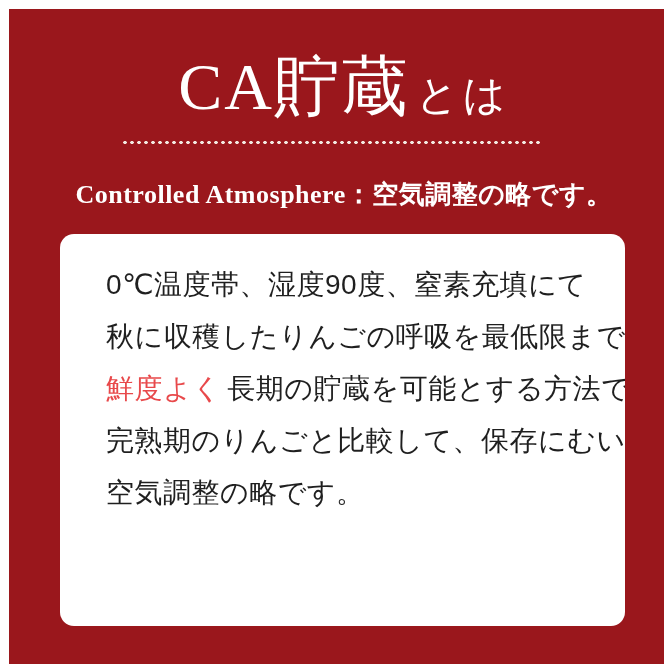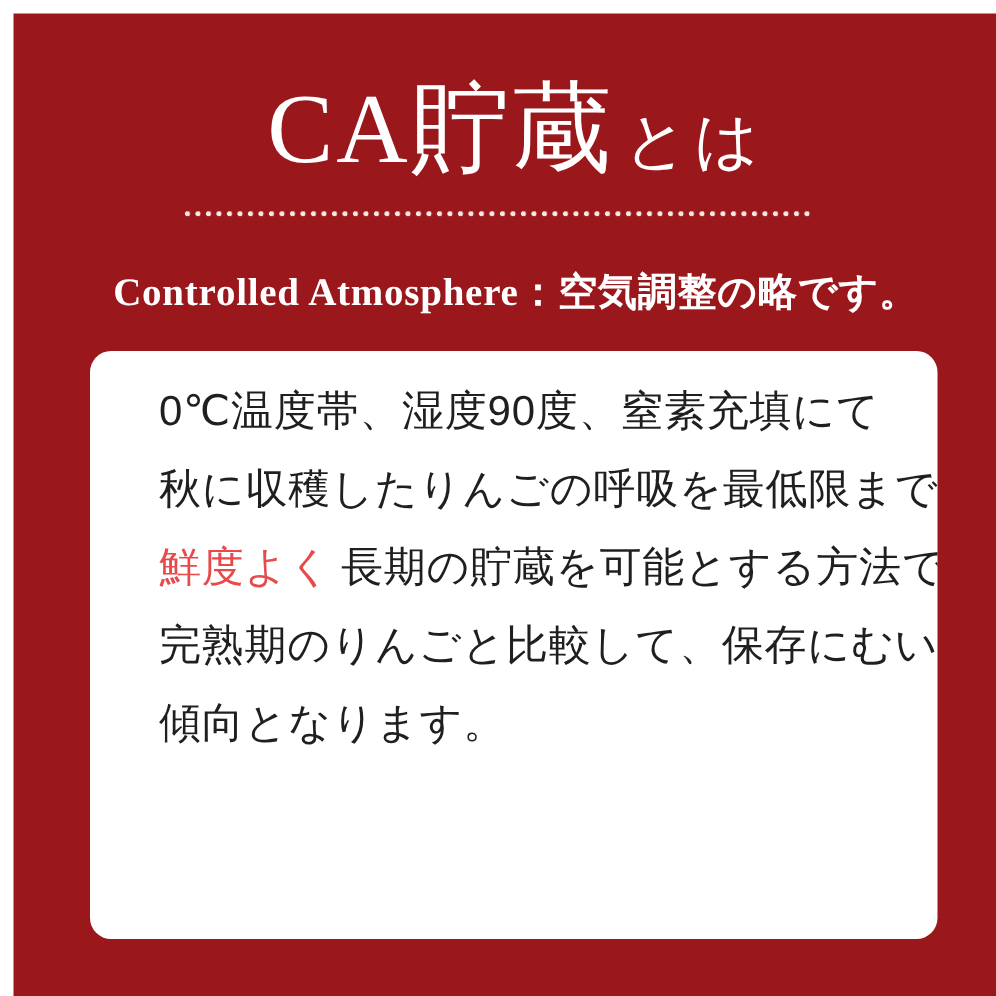--- a/index.html
+++ b/index.html
@@ -61,21 +61,21 @@
     white-space: nowrap;
   }
   .card {
     position: absolute;
     left: 48px;
     top: 222px;
     width: 565px;
     height: 392px;
     background: var(--card-bg);
     border-radius: 14px;
-    padding: 12px 14px 0 37px;
+    padding: 23px 14px 0 37px;
     overflow: hidden;
   }
   .card .line {
     font-size: 28px;
     line-height: 49px;
     font-weight: 500;
     color: var(--body-text);
     letter-spacing: 0.5px;
     white-space: nowrap;
   }
@@ -95,17 +95,17 @@
   <div class="dotted-line"></div>
 
   <p class="subtitle">Controlled Atmosphere：空気調整の略です。</p>
 
   <div class="card">
     <div id="card-lines">
         <p class="line"><span class="normal">0℃温度帯、湿度90度、窒素充填にて</span></p>
         <p class="line"><span class="normal">秋に収穫したりんごの呼吸を最低限まで抑え、</span></p>
         <p class="line"><span class="accent">鮮度よく</span><span class="normal">長期の貯蔵を可能とする方法です。</span></p>
         <p class="line"><span class="normal">完熟期のりんごと比較して、保存にむいた</span></p>
-        <p class="line"><span class="normal">傾向となります。</span></p>
+        <p class="line"><span class="normal">空気調整の略です。</span></p>
       </div>
   </div>
 
 </div>
 
 </body></html>

